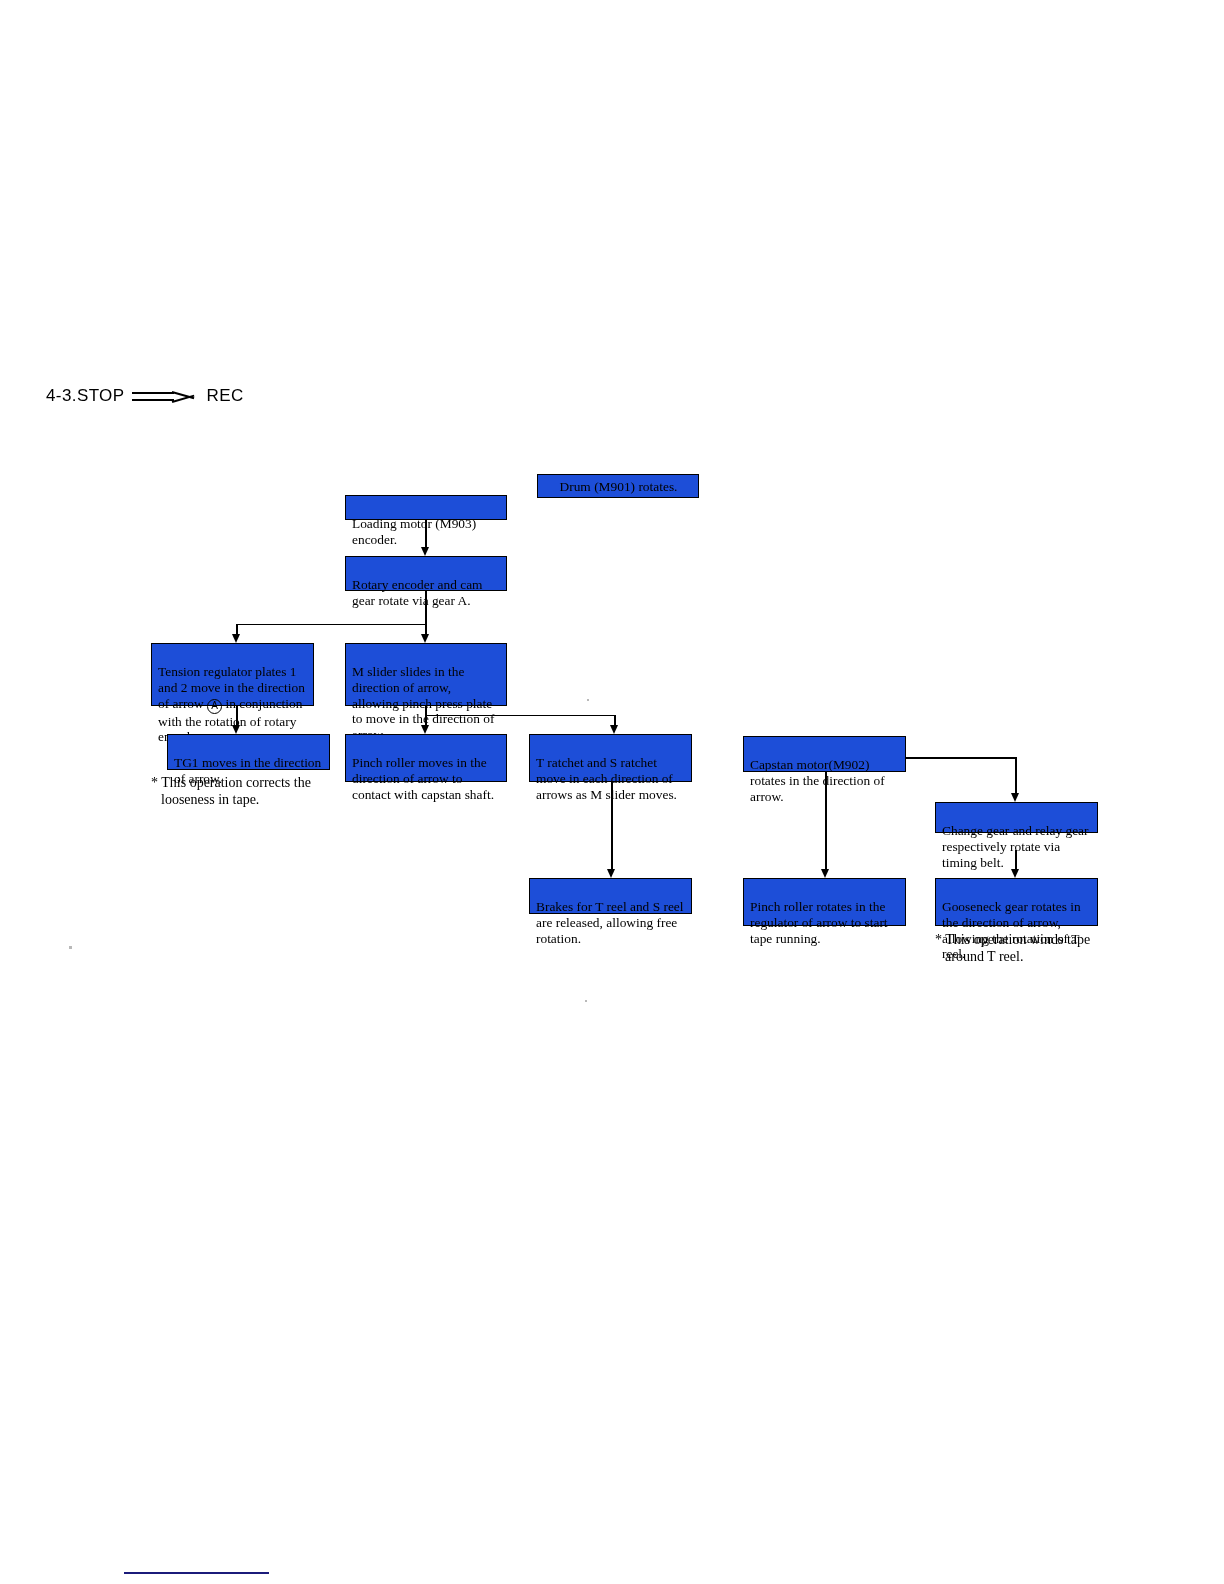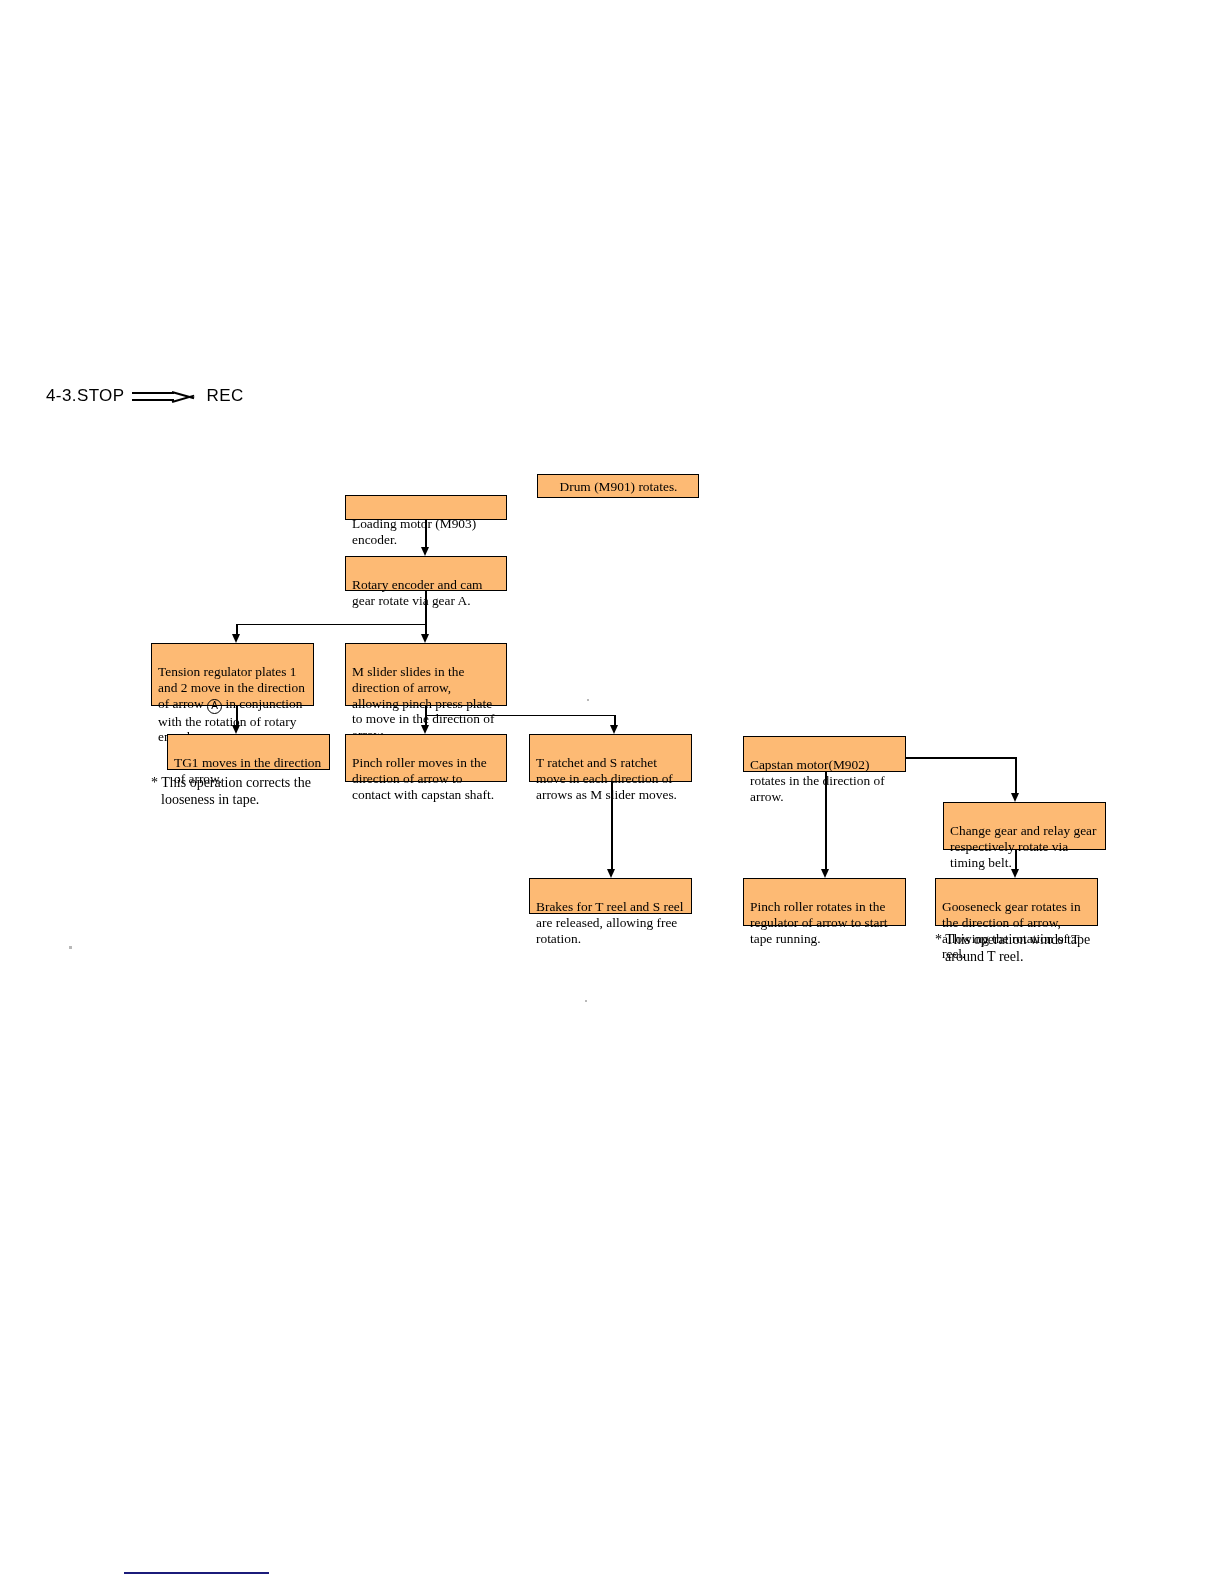--- a/index.html
+++ b/index.html
@@ -60,21 +60,21 @@
     transform-origin: left center;
   }
   .dbl-arrow .head-u { top: 2.5px; transform: rotate(16deg); }
   .dbl-arrow .head-l { top: 12.5px; transform: rotate(-16deg); }
 
   
   .fbox {
     position: absolute;
     box-sizing: border-box;
     border: 1.4px solid #000;
-    background: #fdba74;
+    background: #1d4ed8;
     font-size: 13.4px;
     line-height: 1.18;
     padding: 20px 5px 3px 6px;
   }
   .fbox.center {
     text-align: center;
     padding-top: 4px;
   }
 
   
@@ -185,21 +185,21 @@
 </div>
 
 <div class="fbox" style="left:529px; top:734px; width:163px; height:48px;">
   <span>T ratchet and S ratchet move in each direction of arrows as M slider moves.</span>
 </div>
 
 <div class="fbox" style="left:743px; top:736px; width:163px; height:36px;">
   <span>Capstan motor(M902) rotates in the direction of arrow.</span>
 </div>
 
-<div class="fbox" style="left:935px; top:802px; width:163px; height:48px;margin-left:8px;">
+<div class="fbox" style="left:935px; top:802px; width:163px; height:31px;">
   <span>Change gear and relay gear respectively rotate via timing belt.</span>
 </div>
 
 <div class="fbox" style="left:529px; top:878px; width:163px; height:36px;">
   <span>Brakes for T reel and S reel are released, allowing free rotation.</span>
 </div>
 
 <div class="fbox" style="left:743px; top:878px; width:163px; height:48px;">
   <span>Pinch roller rotates in the regulator of arrow to start tape running.</span>
 </div>

